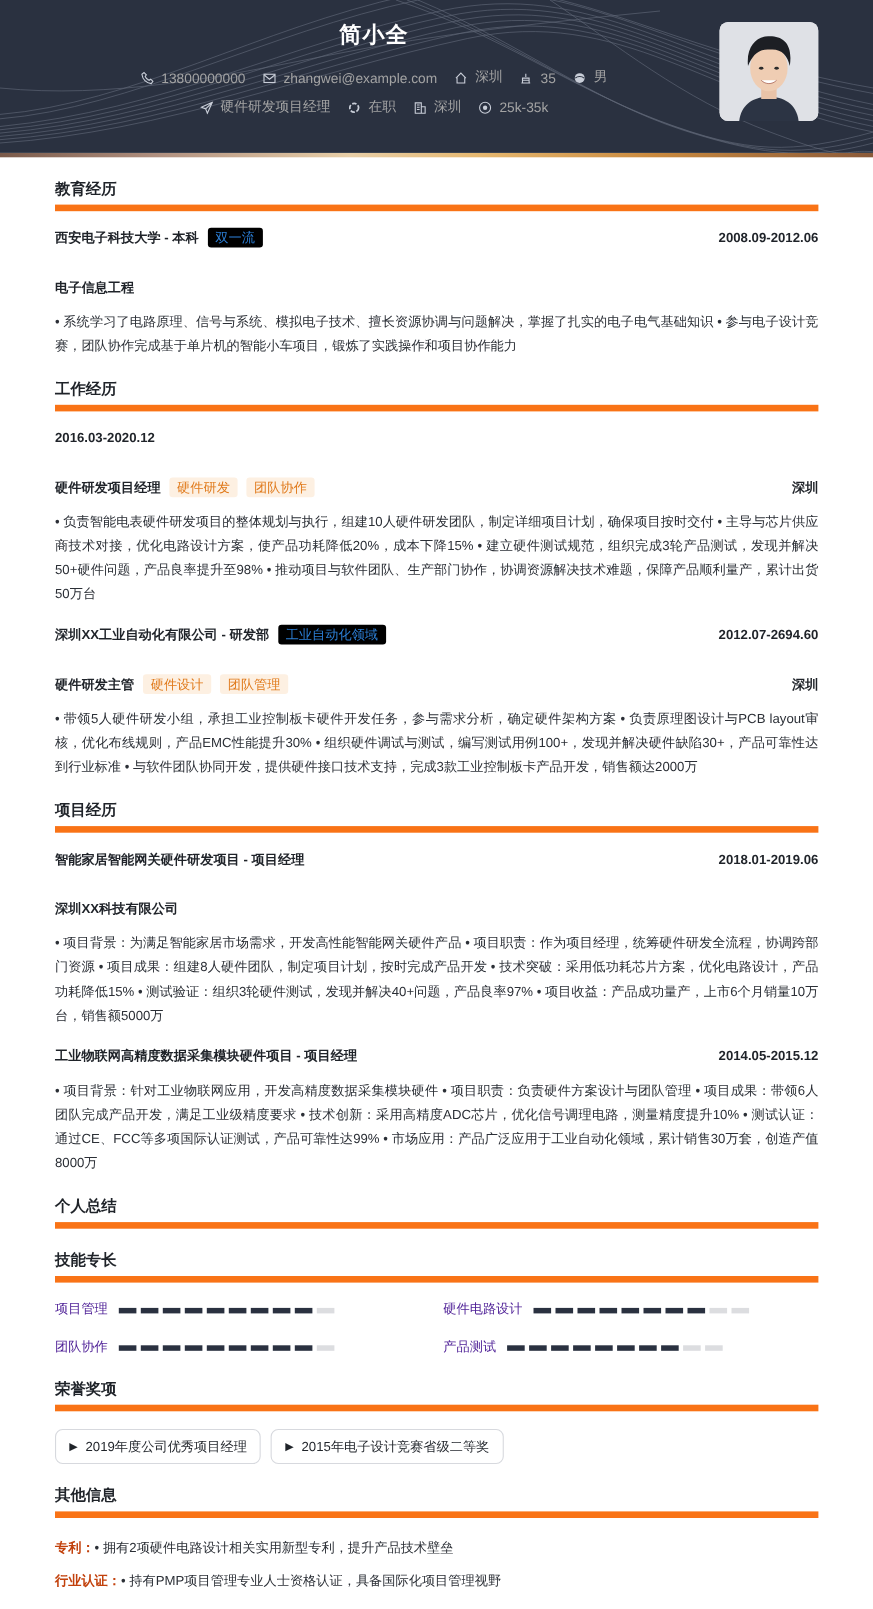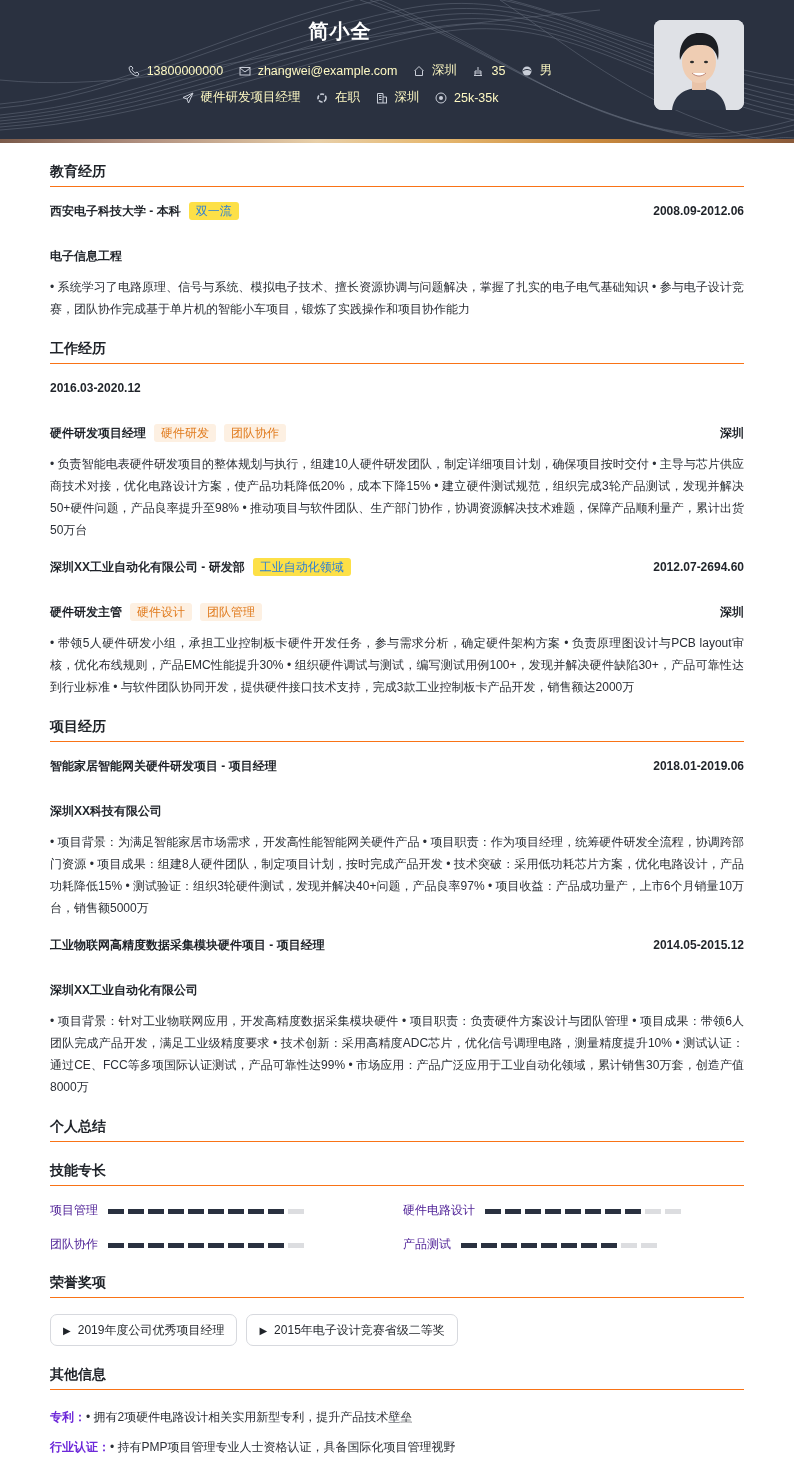--- a/index.html
+++ b/index.html
@@ -3,53 +3,53 @@
 <meta charset="utf-8">
 <style>
   * { box-sizing: border-box; margin: 0; padding: 0; }
   html, body { width: 794px; background: #ffffff; }
   body { font-family: "Liberation Sans", "DejaVu Sans", sans-serif; color: #1f2329; font-size: 12px; }
 
   .header { position: relative; width: 794px; height: 139px; background: #2a3140; overflow: hidden; }
   .header svg.waves { position: absolute; left: 0; top: 0; width: 794px; height: 139px; }
   .accent-bar { width: 794px; height: 4px; background: linear-gradient(90deg, #7a5a4a 0%, #b09080 18%, #e8cfa8 40%, #e6b870 55%, #c9893e 75%, #8a5a3a 100%); }
   .name { position: absolute; left: 0; width: 680px; top: 18px; text-align: center; color: #ffffff; font-size: 20px; font-weight: bold; letter-spacing: 1px; }
-  .info-row { position: absolute; left: 0; width: 680px; text-align: center; color: #fef9c3; font-size: 12.5px; white-space: nowrap; }
+  .info-row { position: absolute; left: 0; width: 680px; text-align: center; color: #a3a3a3; font-size: 12.5px; white-space: nowrap; }
   .info-row.r1 { top: 62px; }
   .info-row.r2 { top: 89px; }
   .info-item { display: inline-flex; align-items: center; margin: 0 6px; }
   .info-item .ic { width: 12px; height: 12px; margin-right: 7px; display: inline-block; }
   .photo { position: absolute; left: 654px; top: 20px; width: 90px; height: 90px; border-radius: 8px; background: #dfe1e6; overflow: hidden; }
 
   .content { padding: 0 50px; }
   .section { margin-top: 20px; }
-  .section-title { font-size: 14px; font-weight: bold; color: #1f2329; padding-bottom: 5px; border-bottom: 1px solid #f97316; }
+  .section-title { font-size: 14px; font-weight: bold; color: #1f2329; padding-bottom: 5px; border-bottom: 6px solid #f97316; }
   .entry { margin-top: 12px; }
   .row { display: flex; justify-content: space-between; align-items: center; height: 24px; }
   .row + .row { margin-top: 21px; }
   .row .left { display: flex; align-items: center; font-size: 12px; font-weight: bold; color: #1f2329; }
   .row .right { font-size: 12px; font-weight: bold; color: #1f2329; }
   .tag { display: inline-block; font-size: 12px; font-weight: normal; padding: 1px 7px; border-radius: 3px; margin-left: 8px; line-height: 16px; }
-  .tag.blue { background: #fde047; color: #2c7fd6; }
+  .tag.blue { background: #000000; color: #2c7fd6; }
   .tag.orange { background: #fdf0e2; color: #e07a1c; }
   .desc { margin-top: 8px; font-size: 12px; line-height: 22px; color: #2b2f36; text-align: justify; }
 
   .skills { display: grid; grid-template-columns: 353px 341px; row-gap: 14px; margin-top: 14px; }
   .skill { display: flex; align-items: center; height: 20px; }
   .skill .label { font-size: 12px; font-weight: normal; color: #4c1d95; margin-right: 10px; }
   .seg { display: inline-block; width: 16px; height: 5px; margin-right: 4px; background: #2a3140; }
   .seg.off { background: #dcdde0; }
 
   .awards { display: flex; gap: 9px; margin-top: 16px; }
   .award { display: inline-flex; align-items: center; border: 1px solid #d7d9de; border-radius: 7px; height: 32px; padding: 0 12px; font-size: 12px; color: #1f2329; }
   .award .tri { font-size: 10px; margin-right: 7px; }
 
   .other { margin-top: 12px; }
   .other-row { font-size: 12px; line-height: 30px; color: #2b2f36; }
-  .other-row .k { font-weight: bold; color: #6d28d9; }
+  .other-row .k { font-weight: bold; color: #c2410c; }
 </style>
 </head>
 <body>
 
 <div class="header">
   <svg class="waves" viewBox="0 0 794 139" preserveAspectRatio="none">
     <g fill="none" stroke="#8b93a3" stroke-width="0.6" opacity="0.55">
       <path d="M0 115 C 150 100, 260 40, 400 10 S 620 60, 794 95"></path>
       <path d="M0 118 C 150 104, 265 45, 405 15 S 625 66, 794 100"></path>
       <path d="M0 121 C 150 108, 270 50, 410 20 S 630 72, 794 105"></path>
@@ -215,23 +215,20 @@
         <div class="left">深圳XX科技有限公司</div>
       </div>
       <div class="desc">• 项目背景：为满足智能家居市场需求，开发高性能智能网关硬件产品 • 项目职责：作为项目经理，统筹硬件研发全流程，协调跨部门资源 • 项目成果：组建8人硬件团队，制定项目计划，按时完成产品开发 • 技术突破：采用低功耗芯片方案，优化电路设计，产品功耗降低15% • 测试验证：组织3轮硬件测试，发现并解决40+问题，产品良率97% • 项目收益：产品成功量产，上市6个月销量10万台，销售额5000万</div>
     </div>
 
     <div class="entry" style="margin-top:14px;">
       <div class="row">
         <div class="left">工业物联网高精度数据采集模块硬件项目 - 项目经理</div>
         <div class="right">2014.05-2015.12</div>
       </div>
-      <div class="row">
-        <div class="left">深圳XX工业自动化有限公司</div>
-      </div>
       <div class="desc">• 项目背景：针对工业物联网应用，开发高精度数据采集模块硬件 • 项目职责：负责硬件方案设计与团队管理 • 项目成果：带领6人团队完成产品开发，满足工业级精度要求 • 技术创新：采用高精度ADC芯片，优化信号调理电路，测量精度提升10% • 测试认证：通过CE、FCC等多项国际认证测试，产品可靠性达99% • 市场应用：产品广泛应用于工业自动化领域，累计销售30万套，创造产值8000万</div>
     </div>
   </div>
 
   <div class="section">
     <div class="section-title">个人总结</div>
   </div>
 
   <div class="section">
     <div class="section-title">技能专长</div>

